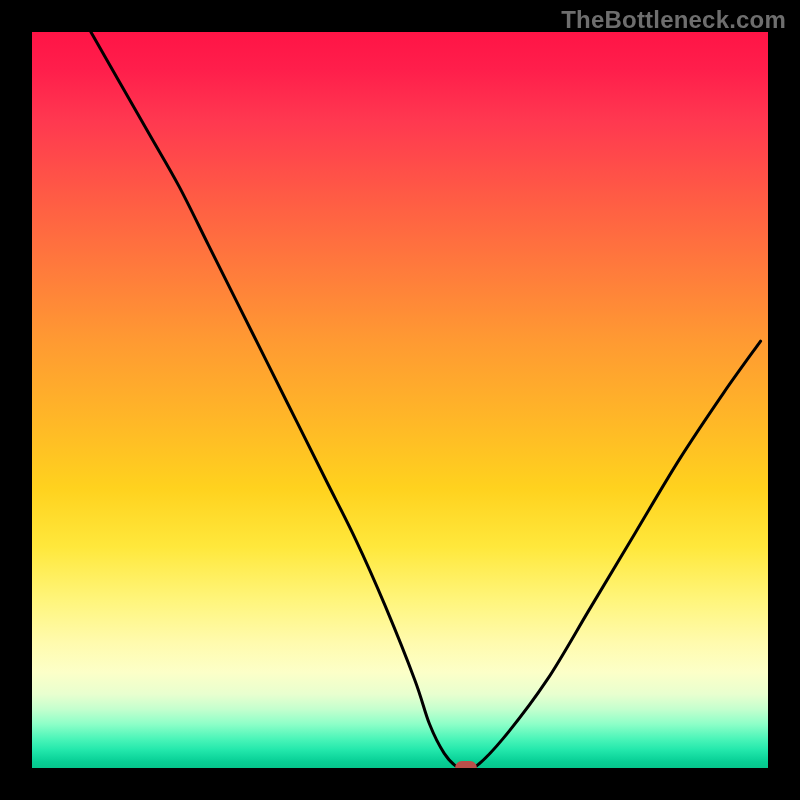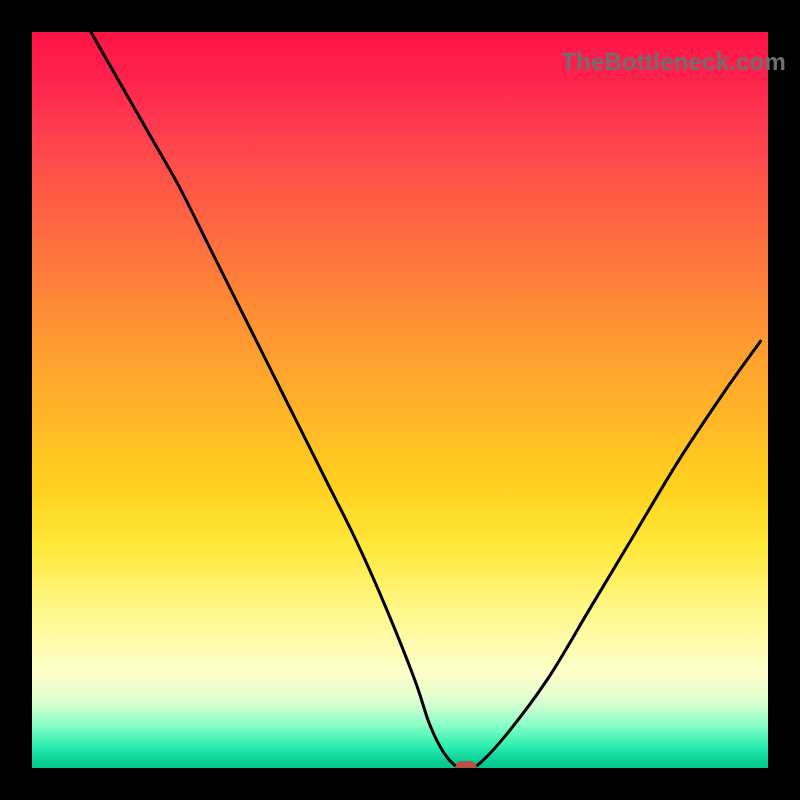--- a/index.html
+++ b/index.html
@@ -13,21 +13,20 @@
   }
   .watermark {
     position: absolute;
     top: 6px;
     right: 14px;
     font-size: 24px;
     font-weight: bold;
     color: #6e6e6e;
     letter-spacing: 0.2px;
     z-index: 10;
-    margin-top: 42px;
   }
   .plot-area {
     position: absolute;
     left: 32px;
     top: 32px;
     width: 736px;
     height: 736px;
     overflow: hidden;
   }
   .gradient-bg {

